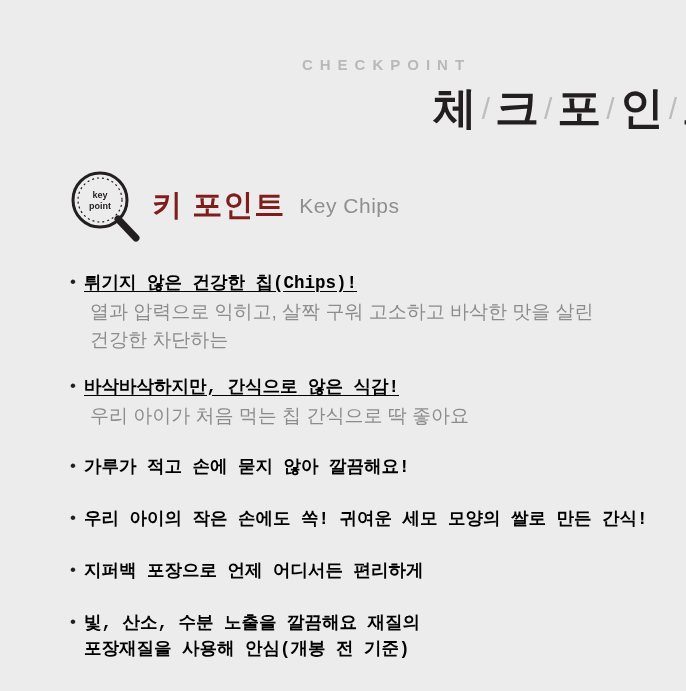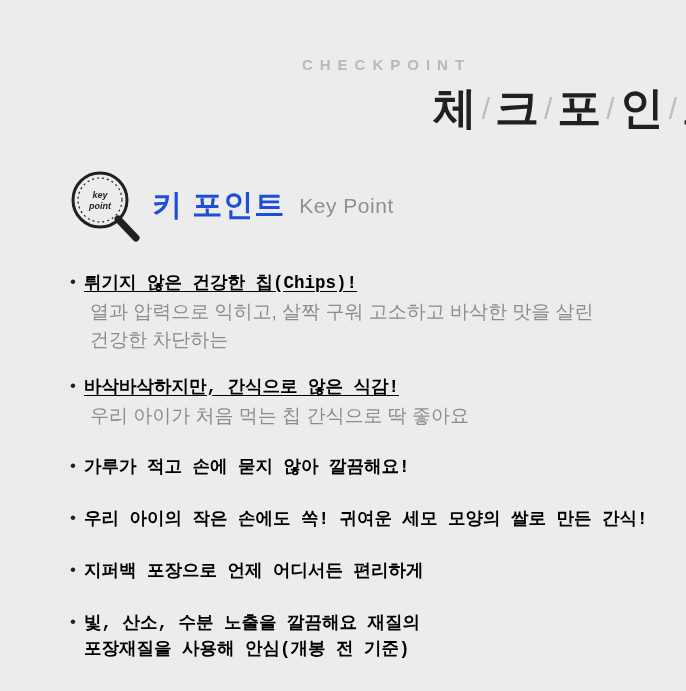--- a/index.html
+++ b/index.html
@@ -57,29 +57,28 @@
     display: flex;
     align-items: center;
     margin-top: 34px;
     padding-left: 26px;
   }
   .magnifier {
     width: 76px;
     height: 76px;
     position: relative;
     flex: 0 0 auto;
-    font-style: italic;
   }
   .magnifier svg { display: block; }
   .kp-ko {
     font-size: 30px;
     font-weight: 700;
     margin-left: 10px;
     letter-spacing: 1px;
-    color: #1d4ed8;
+    color: #7f1d1d;
   }
   .kp-en {
     font-size: 21px;
     color: #8f8f8f;
     margin-left: 14px;
     letter-spacing: 0.5px;
   }
 
   
   .bullets {
@@ -140,21 +139,21 @@
     <div class="magnifier">
       <svg width="76" height="76" viewBox="0 0 76 76" aria-hidden="true">
         <circle cx="34" cy="32" r="27" fill="none" stroke="#231f20" stroke-width="3"></circle>
         <circle cx="34" cy="32" r="22" fill="none" stroke="#231f20" stroke-width="1.2" stroke-dasharray="2 3"></circle>
         <line x1="52" y1="51" x2="70" y2="70" stroke="#231f20" stroke-width="7" stroke-linecap="round"></line>
         <text x="34" y="30" text-anchor="middle" font-family="Liberation Sans, sans-serif" font-size="9" font-weight="700" fill="#231f20">key</text>
         <text x="34" y="41" text-anchor="middle" font-family="Liberation Sans, sans-serif" font-size="9" font-weight="700" fill="#231f20">point</text>
       </svg>
     </div>
     <div class="kp-ko">키 포인트</div>
-    <div class="kp-en">Key Point</div>
+    <div class="kp-en">Key Chips</div>
   </div>
 
   <div class="bullets">
 
     <div class="bullet">
       <div class="dot">•</div>
       <div class="body">
         <div class="b-main underline">튀기지 않은 건강한 칩(Chips)!</div>
         <div class="b-sub">열과 압력으로 익히고, 살짝 구워 고소하고 바삭한 맛을 살린</div>
         <div class="b-sub">건강한 차단하는</div>

